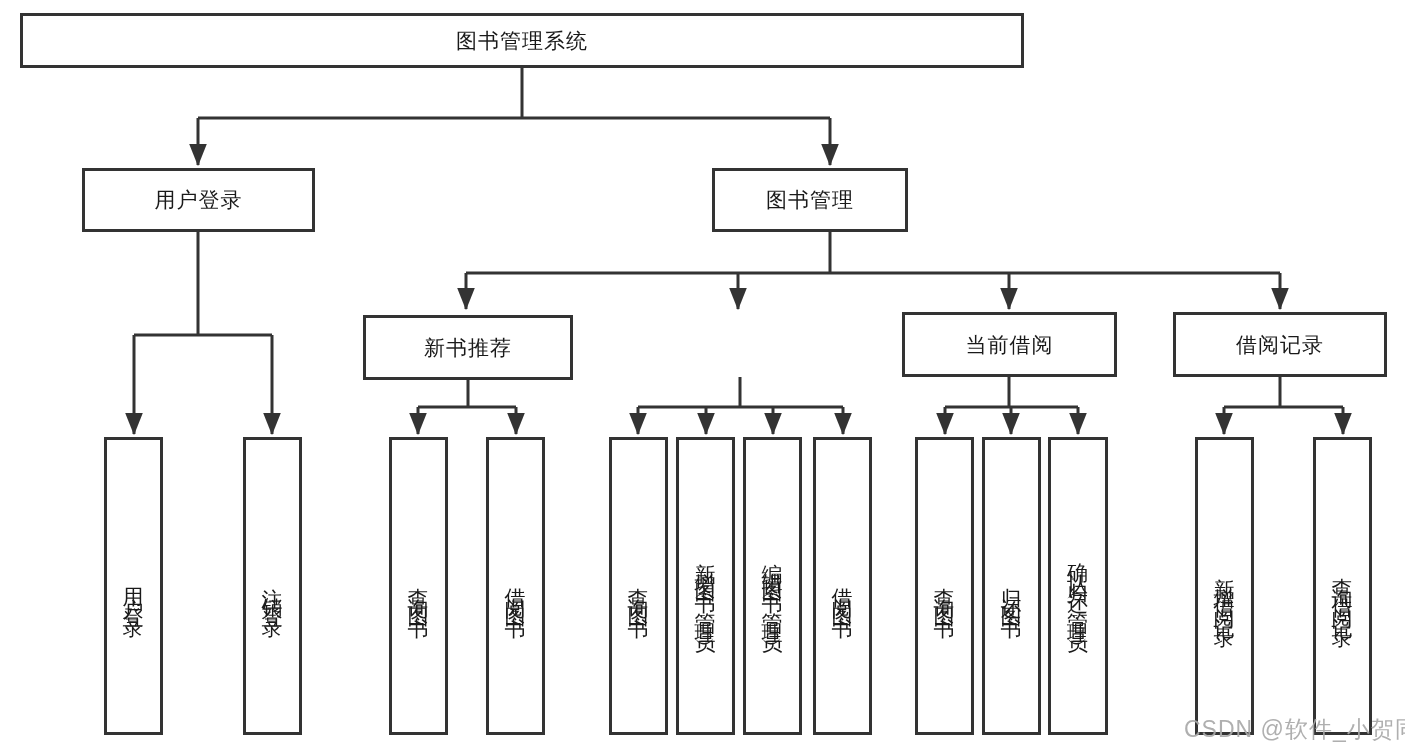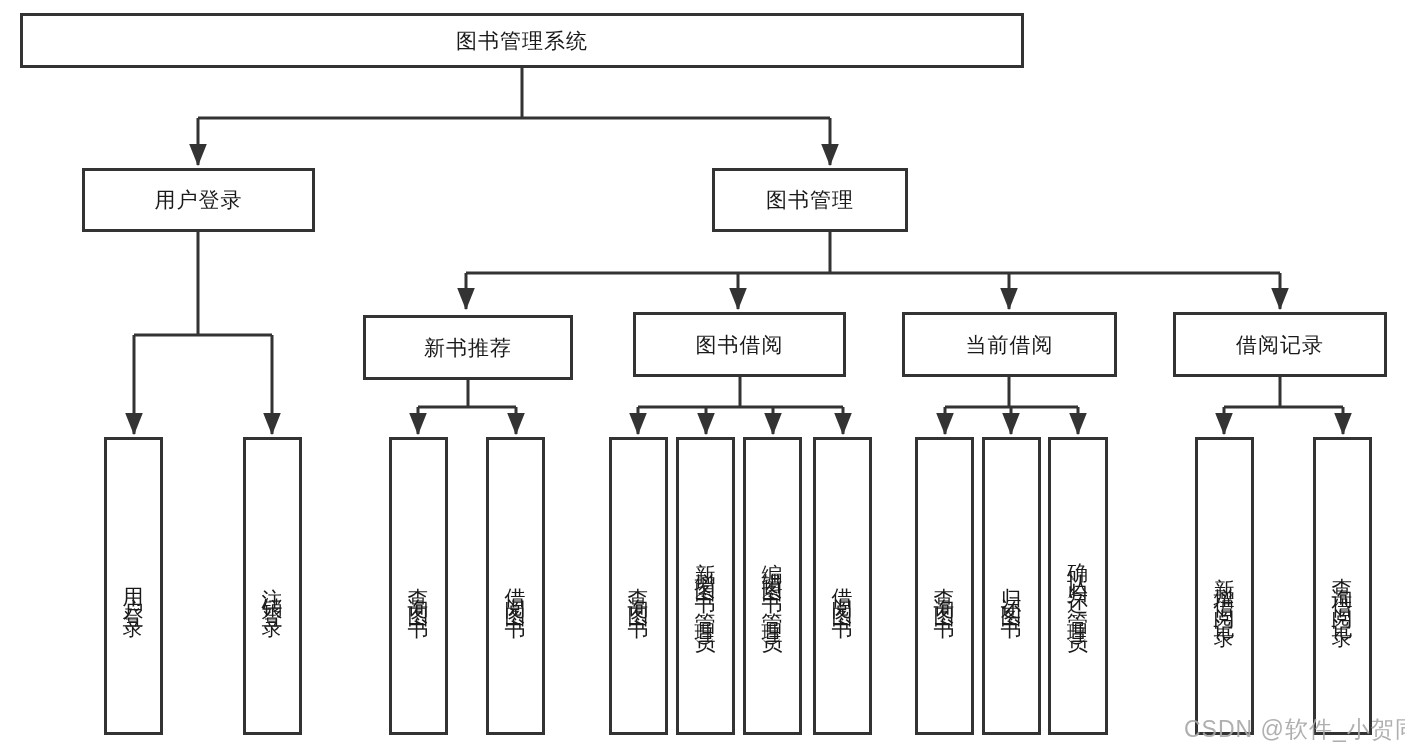--- a/index.html
+++ b/index.html
@@ -111,21 +111,20 @@
       <path d="M1343,407 V434" marker-end="url(#arrow)"></path>
     </g>
   </svg>
 
   <div class="node hbox" style="left:20px;top:13px;width:1004px;height:55px">图书管理系统</div>
 
   <div class="node hbox" style="left:82px;top:168px;width:233px;height:64px">用户登录</div>
   <div class="node hbox" style="left:712px;top:168px;width:196px;height:64px">图书管理</div>
 
   <div class="node hbox" style="left:363px;top:315px;width:210px;height:65px">新书推荐</div>
-  <div class="node hbox" style="left:633px;top:312px;width:213px;height:65px">图书借阅</div>
   <div class="node hbox" style="left:1173px;top:312px;width:214px;height:65px">借阅记录</div>
   <div class="node hbox" style="left:902px;top:312px;width:215px;height:65px">当前借阅</div>
 
   <div class="node vbox" style="left:104px;top:437px;width:59px;height:298px">用户登录</div>
   <div class="node vbox" style="left:243px;top:437px;width:59px;height:298px">注销登录</div>
 
   <div class="node vbox" style="left:389px;top:437px;width:59px;height:298px">查询图书</div>
   <div class="node vbox" style="left:486px;top:437px;width:59px;height:298px">借阅图书</div>
 
   <div class="node vbox" style="left:609px;top:437px;width:59px;height:298px">查询图书</div>

